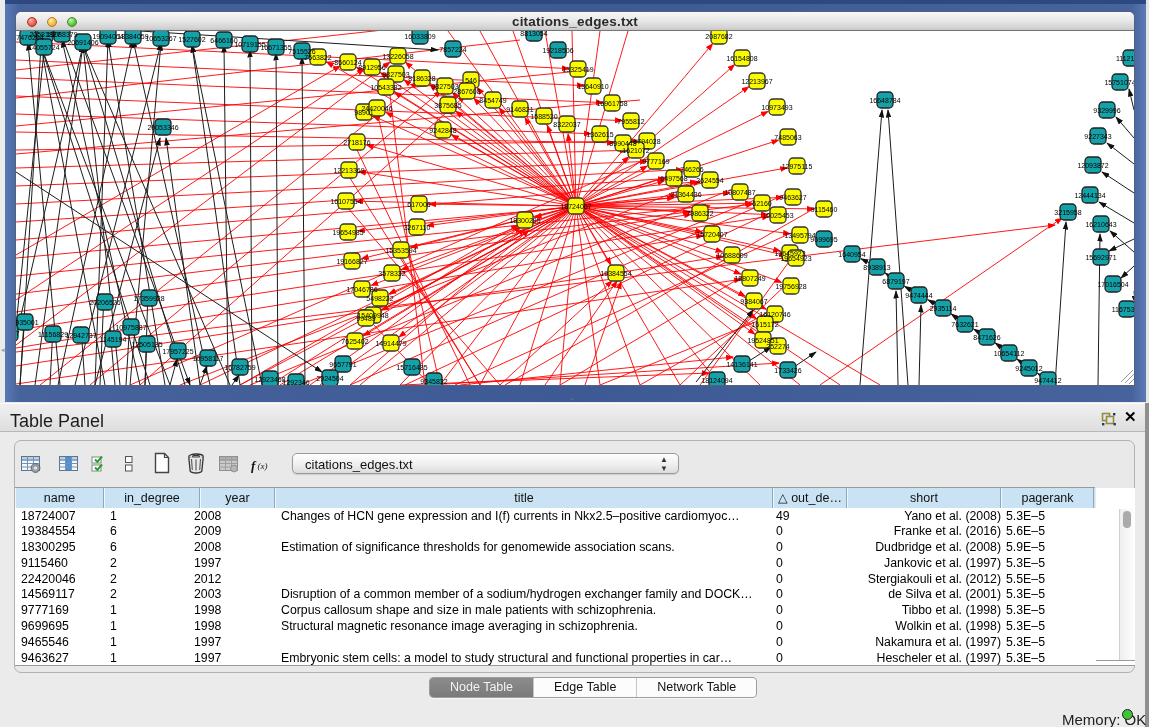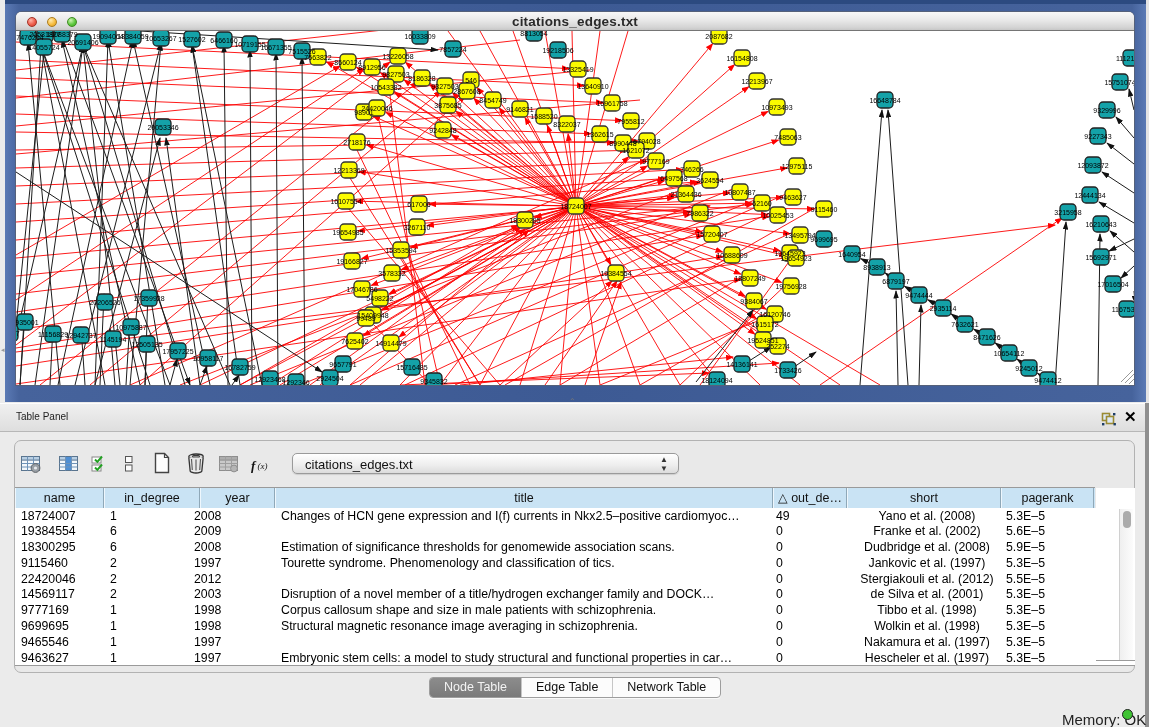--- a/index.html
+++ b/index.html
@@ -13,46 +13,46 @@
  background:linear-gradient(#f8f8f8,#e9e9e9 45%,#d4d4d4 85%,#c7c7c7);border-bottom:1px solid #757575}
 #title{position:absolute;width:100%;text-align:center;top:2px;font-size:13.5px;font-weight:bold;color:#2a2a2a;letter-spacing:.2px}
 .tl{position:absolute;top:4.5px;width:10px;height:10px;border-radius:50%}
 #tl1{left:11px;background:radial-gradient(circle at 35% 30%,#ffb3a7,#ee5f4e 55%,#c93b2c);border:1px solid #a53125}
 #tl2{left:31px;background:radial-gradient(circle at 35% 30%,#ffe9ab,#f6bd41 55%,#d89a1e);border:1px solid #ad7c1c}
 #tl3{left:51px;background:radial-gradient(circle at 35% 30%,#cdf3b0,#60c941 55%,#3fa81f);border:1px solid #3d8b1f}
 #canvas{position:absolute;left:0;top:19px;width:1118px;height:354px;background:#fff;overflow:hidden}
 #tp{position:absolute;left:0;top:402px;width:1146px;height:325px;background:#ebebeb}
 #tphead{position:absolute;left:0;top:1px;width:1146px;height:29px;background:linear-gradient(#f0f0f0,#dedede);
  border-top:1px solid #fdfdfd;border-bottom:1px solid #b7b7b7}
-#tphead span{position:absolute;left:16px;top:7px;font-size:10px;color:#1e1e1e}
+#tphead span{position:absolute;left:10px;top:7px;font-size:18px;color:#1e1e1e}
 #flicon{position:absolute;left:1101px;top:6px}
 #xicon{position:absolute;left:1124px;top:4px;font-size:15px;font-weight:bold;color:#000}
 #panel{position:absolute;left:14px;top:38px;width:1121px;height:233px;background:#e9e9e9;
  border:1px solid #b2b2b2;border-radius:7px}
 #tb{position:absolute;left:0;top:0;width:100%;height:46px}
 .ti{position:absolute;top:13px}
 #dd{position:absolute;left:277px;top:12px;width:387px;height:21px;border:1px solid #9a9a9a;border-radius:5px;
  background:linear-gradient(#ffffff,#ededed 60%,#dcdcdc);box-shadow:0 1px 1px rgba(0,0,0,.12)}
 #dd span{position:absolute;left:12px;top:3px;font-size:13px;color:#111}
 #dd .arr{position:absolute;right:10px;top:1px;font-size:8px;line-height:9px;color:#333;text-align:center}
 #thead{position:absolute;left:0;top:46px;width:1080px;height:21px;background:#c9e3f4;border-top:1px solid #9a9a9a}
 .th{position:absolute;top:0;height:21px;border-right:1px solid #8fa8b8;border-left:1px solid #eef7fd;
  font-size:12.5px;color:#111;text-align:center;line-height:20px;overflow:hidden;white-space:nowrap}
 #tbody{position:absolute;left:0;top:67px;width:1120px;height:158px;background:#fff;overflow:hidden;border-bottom:1px solid #9a9a9a}
 .tr{position:relative;height:15.8px;font-size:12.3px;color:#000;white-space:nowrap}
 .tr div{position:absolute;top:0.5px;overflow:hidden}
 .c0{left:6px;width:86px}.c1{left:95px;width:92px}.c2{left:179px;width:80px}
-.c3{left:266px;width:492px}.c4{left:761px;width:68px}.c5{left:838px;width:148px;text-align:center}
+.c3{left:266px;width:492px}.c4{left:761px;width:68px}.c5{left:838px;width:148px;text-align:right}
 .c6{left:991px;width:97px}
 #whiteR{position:absolute;left:1081px;top:47px;width:39px;height:173px;background:#fff;border-bottom:1px solid #9a9a9a}
 #vsb{position:absolute;left:1104px;top:68px;z-index:3;width:14px;height:151px;background:linear-gradient(90deg,#efefef,#fcfcfc);border-left:1px solid #d0d0d0}
 #vsb div{position:absolute;left:2.5px;top:2px;width:8px;height:17px;border-radius:4px;background:#ababab}
 #tabs{position:absolute;left:429px;top:275px;height:21px;border:1px solid #9d9d9d;border-radius:4px;
  background:#fcfcfc;box-shadow:0 1px 0 rgba(255,255,255,.7)}
-.tab{float:left;height:19px;line-height:19px;font-size:12.5px;color:#111;padding:0 14px}
+.tab{float:left;height:19px;line-height:19px;font-size:12.5px;color:#111;padding:0 20px}
 #tab1{background:linear-gradient(#8c8c8c,#7a7a7a);color:#f3f3f3;border-radius:3px 0 0 3px}
 .tsep{float:left;width:1px;height:19px;background:#c6c6c6}
 #status{position:absolute;left:0;top:707px;width:1149px;height:20px}
 #status span{position:absolute;left:1062px;top:4px;font-size:15px;color:#222}
 #status i{position:absolute;left:1122px;top:2px;width:11px;height:11px;border-radius:50%;
  background:#3fc433;border:1.4px solid #222}
 #appedge{position:absolute;left:1145px;top:403px;width:4px;height:324px;background:#8f8f8f}
 #lmark{position:absolute;left:1px;top:346px;width:5px;height:7px;color:#999;font-size:7px}
 </style></head><body>
 <div id="frame"></div>
@@ -650,54 +650,53 @@
           <div class="c3">Changes of HCN gene expression and I(f) currents in Nkx2.5–positive cardiomyoc…</div>
           <div class="c4">49</div>
           <div class="c5">Yano et al. (2008)</div>
           <div class="c6">5.3E–5</div>
         </div>
 <div class="tr">
           <div class="c0">19384554</div>
           <div class="c1">6</div>
           <div class="c2">2009</div>
           <div class="c4">0</div>
-          <div class="c5">Franke et al. (2002)</div>
+          <div class="c5">Franke et al. (2016)</div>
           <div class="c6">5.6E–5</div>
         </div>
 <div class="tr">
           <div class="c0">18300295</div>
           <div class="c1">6</div>
           <div class="c2">2008</div>
           <div class="c3">Estimation of significance thresholds for genomewide association scans.</div>
           <div class="c4">0</div>
           <div class="c5">Dudbridge et al. (2008)</div>
           <div class="c6">5.9E–5</div>
         </div>
 <div class="tr">
           <div class="c0">9115460</div>
           <div class="c1">2</div>
           <div class="c2">1997</div>
-          <div class="c3">Tourette syndrome. Phenomenology and classification of tics.</div>
           <div class="c4">0</div>
           <div class="c5">Jankovic et al. (1997)</div>
           <div class="c6">5.3E–5</div>
         </div>
 <div class="tr">
           <div class="c0">22420046</div>
           <div class="c1">2</div>
           <div class="c2">2012</div>
           <div class="c4">0</div>
           <div class="c5">Stergiakouli et al. (2012)</div>
           <div class="c6">5.5E–5</div>
         </div>
 <div class="tr">
           <div class="c0">14569117</div>
           <div class="c1">2</div>
           <div class="c2">2003</div>
-          <div class="c3">Disruption of a novel member of a title/hydrogen exchanger family and DOCK…</div>
+          <div class="c3">Disruption of a common member of a sodium/hydrogen exchanger family and DOCK…</div>
           <div class="c4">0</div>
           <div class="c5">de Silva et al. (2001)</div>
           <div class="c6">5.3E–5</div>
         </div>
 <div class="tr">
           <div class="c0">9777169</div>
           <div class="c1">1</div>
           <div class="c2">1998</div>
           <div class="c3">Corpus callosum shape and size in male patients with schizophrenia.</div>
           <div class="c4">0</div>

